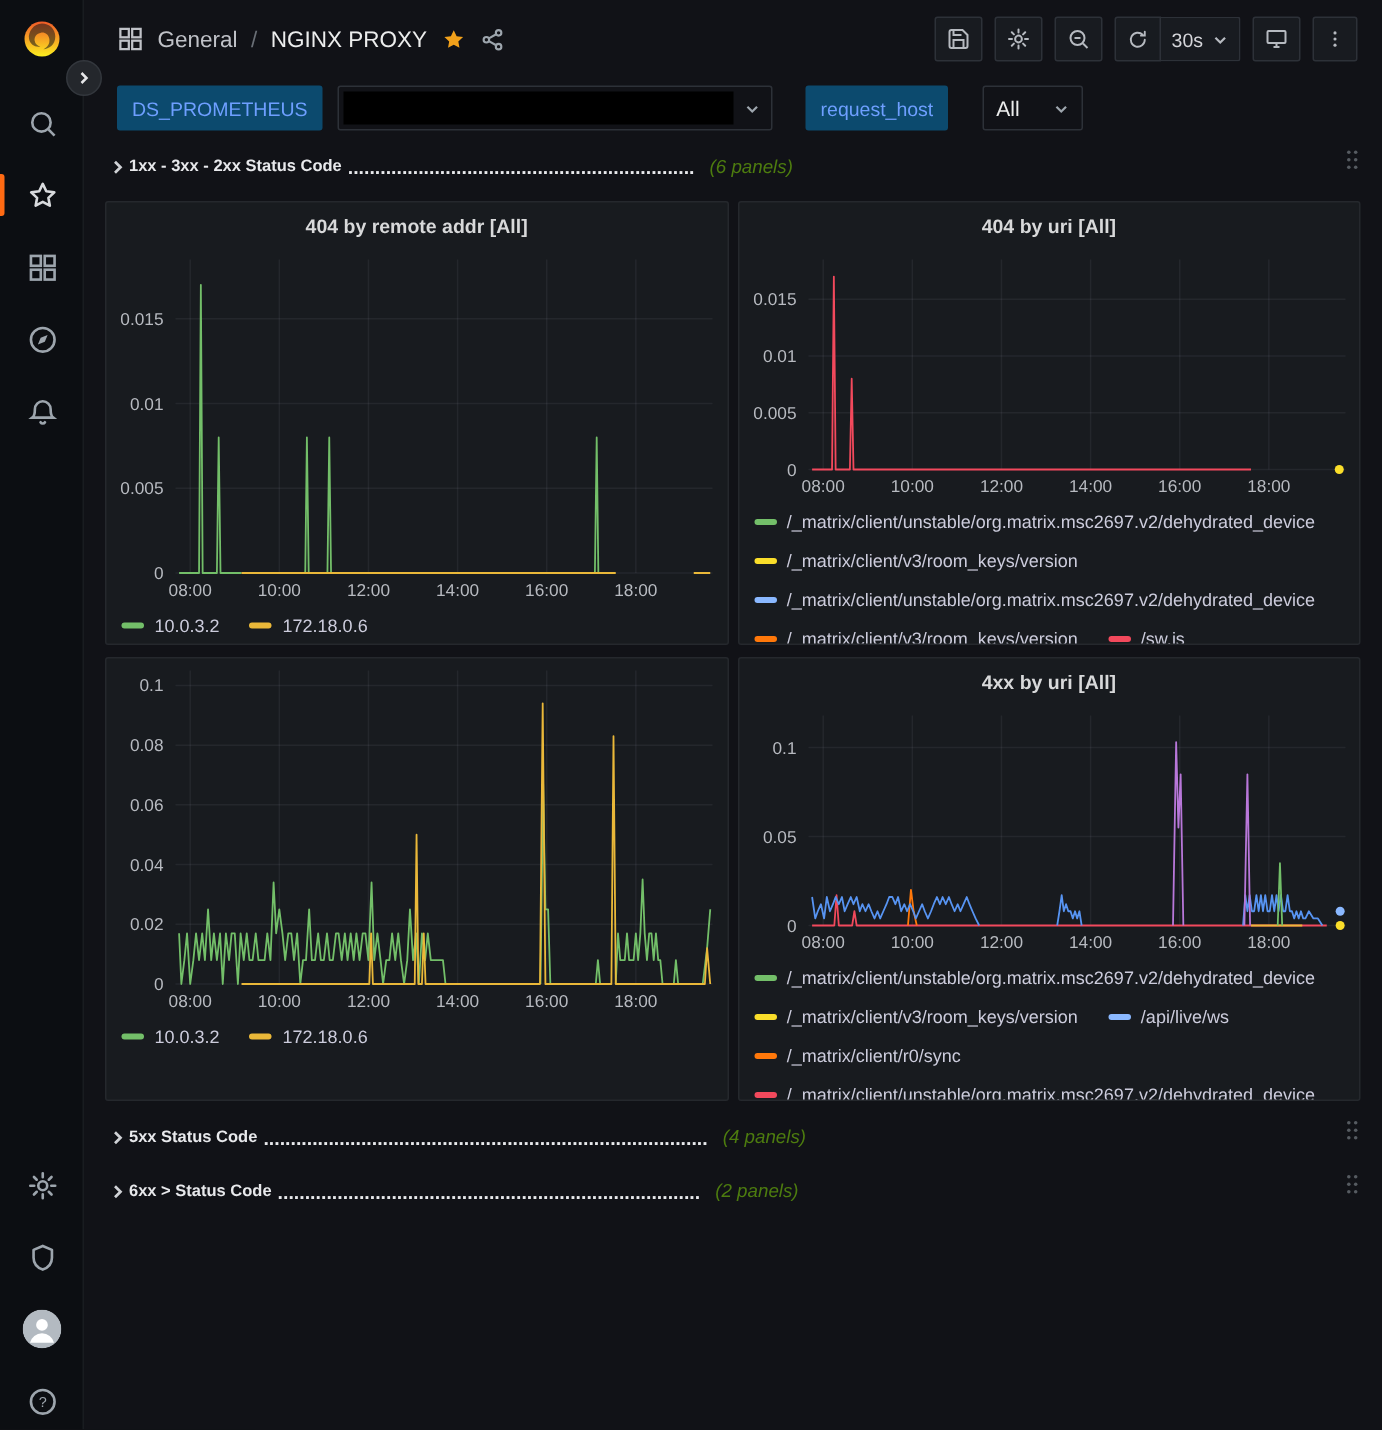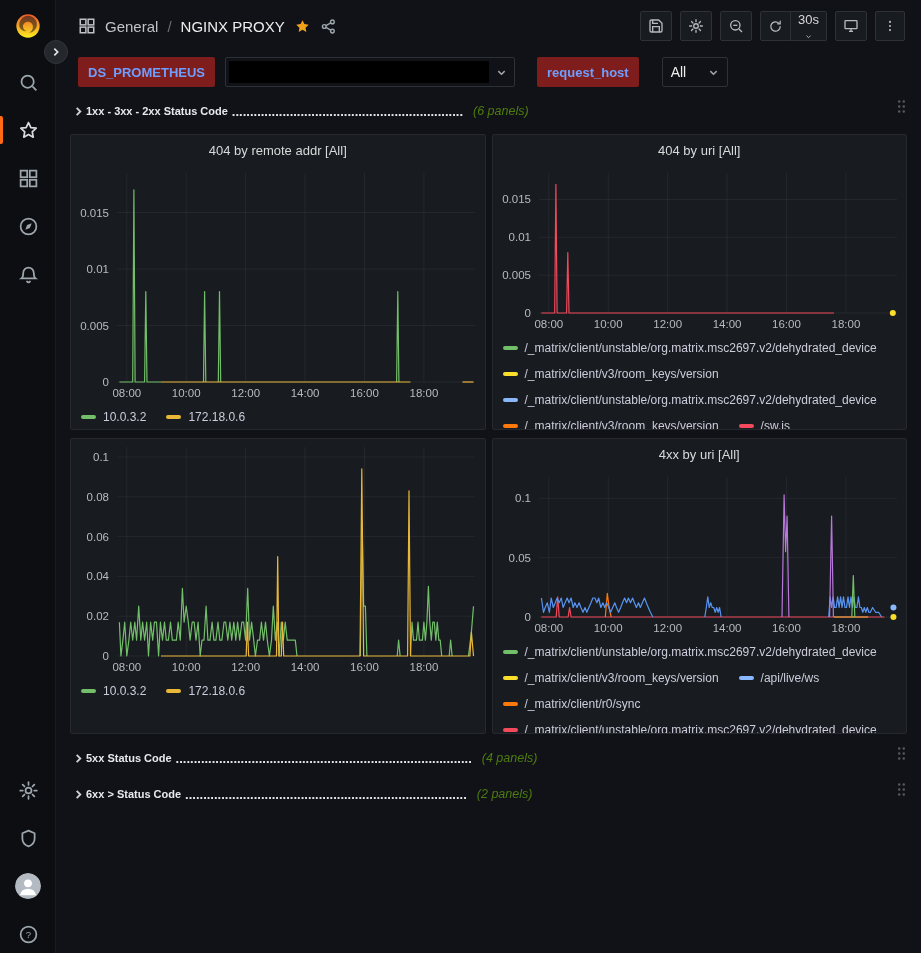--- a/index.html
+++ b/index.html
@@ -26,44 +26,44 @@
   .crumb-sep { color:#6a6f76; }
   .crumb-title { color:#eceded; font-weight:500; }
   .icon-btn { background:none; border:none; color:#9da5ad; display:flex; align-items:center; cursor:pointer; padding:0; }
   .star-filled { color:#f2a11b; }
   .actions { display:flex; align-items:center; gap:8px; }
   .hbtn { height:30px; min-width:30px; display:flex; align-items:center; gap:6px; padding:0 7px; background:#181b20; border:1px solid #2d3138; border-radius:2px; color:#b6bac0; font-size:13px; cursor:pointer; }
   .hbtn .lbl { color:#d5d6da; }
   .cst { color:#ff9830; font-size:11px; font-weight:700; }
   .btn-group { display:flex; }
   .btn-group .hbtn:first-child { border-radius:2px 0 0 2px; }
-  .btn-group .hbtn:last-child { border-left:none; border-radius:0 2px 2px 0;flex-direction:column; }
+  .btn-group .hbtn:last-child { border-left:none; border-radius:0 2px 2px 0; }
 
   
   .sub-toolbar { height:40px; flex:none; display:flex; align-items:center; padding:0 16px 0 22px; }
-  .chip { height:30px; display:flex; align-items:center; padding:0 10px; background:#7f1d1d; border-radius:2px; color:#6e9fff; font-size:13px; font-weight:700; }
+  .chip { height:30px; display:flex; align-items:center; padding:0 10px; background:#0c4a6e; border-radius:2px; color:#6e9fff; font-size:13px; font-weight:400; }
   .var-select { height:30px; display:flex; align-items:center; background:#111217; border:1px solid #2d3138; border-radius:2px; color:#9da5ad; }
   .ds-select { width:290px; margin-left:10px; padding:2px; }
   .redacted { flex:1; align-self:stretch; margin:1px; background:#000; }
   .caret-zone { width:22px; display:flex; justify-content:center; flex:none; }
   .rh-chip { margin-left:22px; }
   .all-select { margin-left:23px; padding:0 8px; gap:22px; color:#eceded; font-size:14px; cursor:pointer; }
 
   
   .dashboard { flex:1; padding:6px 14px 0 14px; overflow:hidden; }
   .row-head { height:26px; display:flex; align-items:center; margin-bottom:10px; position:relative; cursor:pointer; }
   .row-chev { width:16px; display:flex; justify-content:center; color:#cfd1d5; flex:none; }
   .row-title { font-weight:700; font-size:11px; color:#e8e9ec; white-space:nowrap; }
   .row-leader { font-weight:700; font-size:13px; color:#e8e9ec; margin-left:4px; overflow:hidden; white-space:nowrap; }
   .row-count { font-style:italic; color:#4d7c0f; font-size:12.5px; margin-left:10px; white-space:nowrap; }
   .row-drag { position:absolute; right:0; top:1px; color:#565b61; cursor:grab; }
 
   .grid { display:grid; grid-template-columns:1fr 1fr; gap:8px 6px; margin-bottom:11px; }
   .panel { height:296px; background:#181b1f; border:1px solid #25282d; border-radius:2px; overflow:hidden; display:flex; flex-direction:column; }
-  .panel-title { height:30px; flex:none; display:flex; align-items:center; justify-content:center; font-size:13px; font-weight:400; color:#d8d9da; cursor:pointer; }
+  .panel-title { height:30px; flex:none; display:flex; align-items:center; justify-content:center; font-size:13px; font-weight:700; color:#d8d9da; cursor:pointer; }
   .plot-wrap { flex:none; position:relative; }
   .legend { display:flex; flex-wrap:wrap; align-content:flex-start; column-gap:20px; row-gap:9px; padding:6px 10px 0 10px; }
   .legend-item { display:flex; align-items:center; gap:7px; height:17px; white-space:nowrap; font-size:12px; color:#ccccdc; cursor:pointer; }
   .swatch { width:15px; height:4px; border-radius:2px; flex:none; }
 
   svg.icon { display:block; }
 </style>
 </head>
 <body>
 

